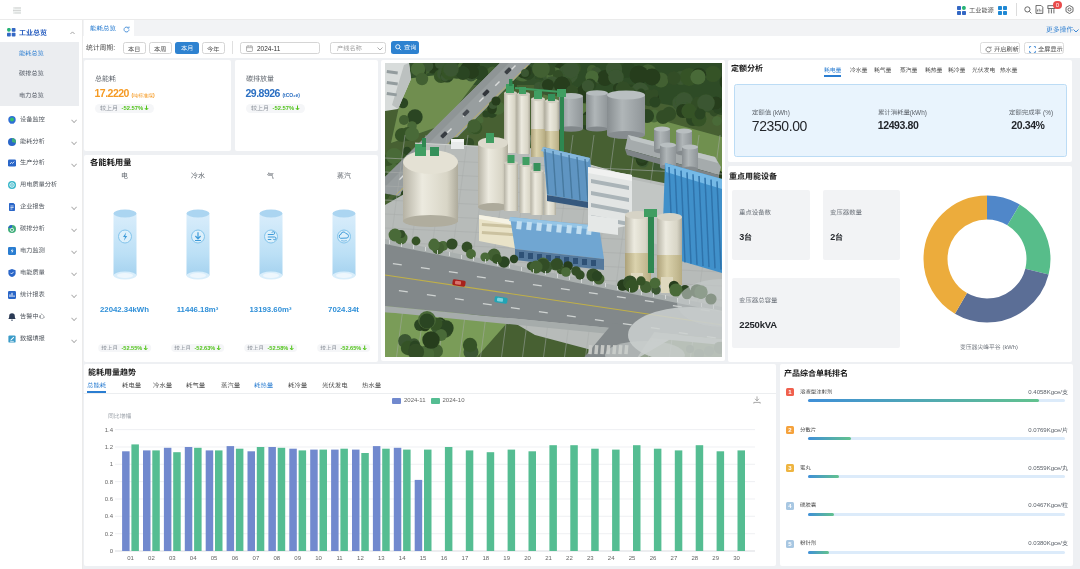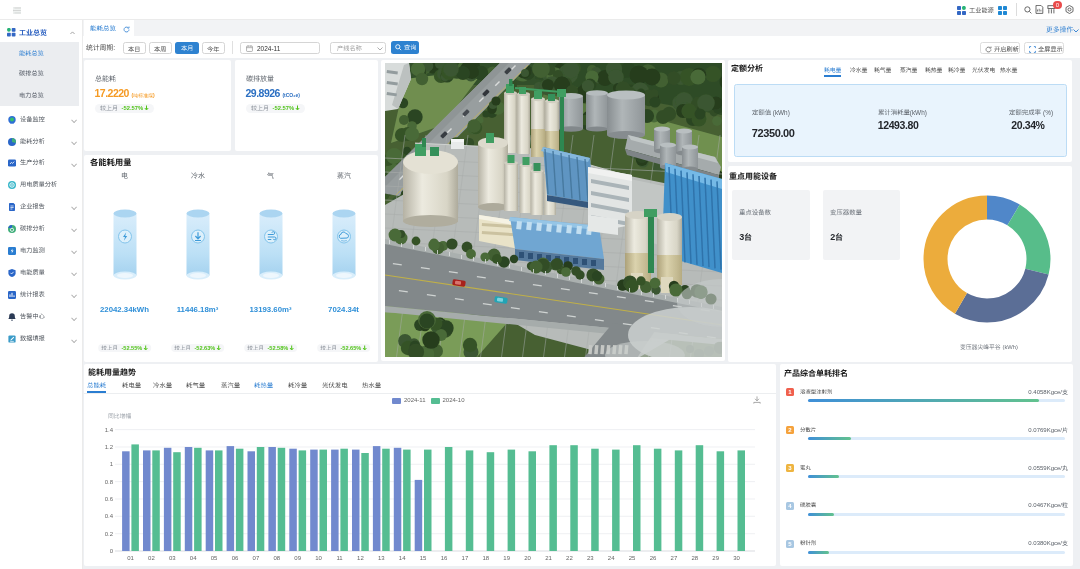--- a/index.html
+++ b/index.html
@@ -1354,21 +1354,21 @@
         <use href="#g84" transform="translate(0.0,5.1) scale(0.0058,-0.0058)"></use>
         <use href="#g76" transform="translate(5.8,5.1) scale(0.0058,-0.0058)"></use>
         <use href="#g25" transform="translate(11.6,5.1) scale(0.0058,-0.0058)"></use>
       </svg></div>
   <div class="abs" style="left:6px;top:24px;width:333px;height:73px;background:#e9f4fd;border:1px solid #bcdcf5;border-radius:2.5px">
     <div class="abs" style="left:16.5px;top:24px"><svg width="19.2" height="6.7" style="vertical-align:-1.07px" fill="#5a6068">
           <use href="#g88" transform="translate(0.0,5.63) scale(0.0064,-0.0064)"></use>
           <use href="#g89" transform="translate(6.4,5.63) scale(0.0064,-0.0064)"></use>
           <use href="#g90" transform="translate(12.8,5.63) scale(0.0064,-0.0064)"></use>
         </svg><span class="un">&nbsp;(kWh)</span></div>
-    <div class="abs" style="left:16.5px;top:42px;font-size:11px;font-weight:bold;color:#23262b;letter-spacing:-0.4px">72350.00</div>
+    <div class="abs" style="left:16.5px;top:33px;font-size:14px;font-weight:normal;color:#23262b;letter-spacing:-0.4px">72350.00</div>
     <div class="abs" style="left:142.5px;top:24px"><svg width="32" height="6.7" style="vertical-align:-1.07px" fill="#5a6068">
           <use href="#g91" transform="translate(0.0,5.63) scale(0.0064,-0.0064)"></use>
           <use href="#g31" transform="translate(6.4,5.63) scale(0.0064,-0.0064)"></use>
           <use href="#g92" transform="translate(12.8,5.63) scale(0.0064,-0.0064)"></use>
           <use href="#g8" transform="translate(19.2,5.63) scale(0.0064,-0.0064)"></use>
           <use href="#g25" transform="translate(25.6,5.63) scale(0.0064,-0.0064)"></use>
         </svg><span class="un">(kWh)</span></div>
     <div class="abs" style="left:142.5px;top:34px;font-size:10.5px;font-weight:bold;color:#23262b;letter-spacing:-0.4px">12493.80</div>
     <div class="abs" style="left:274px;top:24px"><svg width="32" height="6.7" style="vertical-align:-1.07px" fill="#5a6068">
           <use href="#g88" transform="translate(0.0,5.63) scale(0.0064,-0.0064)"></use>
@@ -1405,20 +1405,31 @@
     <div class="abs" style="left:7px;top:19.5px"><svg width="32" height="6.7" style="vertical-align:-1.07px" fill="#6a7078">
           <use href="#g103" transform="translate(0.0,5.63) scale(0.0064,-0.0064)"></use>
           <use href="#g104" transform="translate(6.4,5.63) scale(0.0064,-0.0064)"></use>
           <use href="#g105" transform="translate(12.8,5.63) scale(0.0064,-0.0064)"></use>
           <use href="#g36" transform="translate(19.2,5.63) scale(0.0064,-0.0064)"></use>
           <use href="#g25" transform="translate(25.6,5.63) scale(0.0064,-0.0064)"></use>
         </svg></div>
     <div class="abs" style="left:7px;top:42.5px;font-size:9px;font-weight:bold;color:#23262b">2<svg width="8" height="8.4" style="vertical-align:-1.36px" fill="#23262b">
           <use href="#g102" transform="translate(0.0,7.04) scale(0.008,-0.008)"></use>
         </svg></div>
+  </div>
+  <div class="abs" style="left:4px;top:112.5px;width:168px;height:70px;background:#f2f3f5;border-radius:2px">
+    <div class="abs" style="left:7px;top:18.5px"><svg width="38.4" height="6.7" style="vertical-align:-1.07px" fill="#6a7078">
+          <use href="#g103" transform="translate(0.0,5.63) scale(0.0064,-0.0064)"></use>
+          <use href="#g104" transform="translate(6.4,5.63) scale(0.0064,-0.0064)"></use>
+          <use href="#g105" transform="translate(12.8,5.63) scale(0.0064,-0.0064)"></use>
+          <use href="#g9" transform="translate(19.2,5.63) scale(0.0064,-0.0064)"></use>
+          <use href="#g106" transform="translate(25.6,5.63) scale(0.0064,-0.0064)"></use>
+          <use href="#g25" transform="translate(32.0,5.63) scale(0.0064,-0.0064)"></use>
+        </svg></div>
+    <div class="abs" style="left:7px;top:40.5px;font-size:9.5px;font-weight:bold;color:#23262b;letter-spacing:-0.2px">2250kVA</div>
   </div>
   <svg class="abs" style="left:188.7px;top:23.5px" width="140" height="140" viewBox="0 0 140 140">
     <g transform="rotate(-90 70 70)">
       <circle cx="70" cy="70" r="51.5" fill="none" stroke="#5087c9" stroke-width="24" stroke-dasharray="27.9 295.7"></circle>
       <circle cx="70" cy="70" r="51.5" fill="none" stroke="#57bd8a" stroke-width="24" stroke-dasharray="65.6 258" stroke-dashoffset="-27.9"></circle>
       <circle cx="70" cy="70" r="51.5" fill="none" stroke="#5b6e96" stroke-width="24" stroke-dasharray="95.3 228.3" stroke-dashoffset="-93.5"></circle>
       <circle cx="70" cy="70" r="51.5" fill="none" stroke="#ecac3c" stroke-width="24" stroke-dasharray="134.8 188.8" stroke-dashoffset="-188.8"></circle>
     </g>
   </svg>
   <div class="abs" style="left:232px;top:178.5px"><svg width="40.6" height="6.1" style="vertical-align:-1px" fill="#6a7078">

